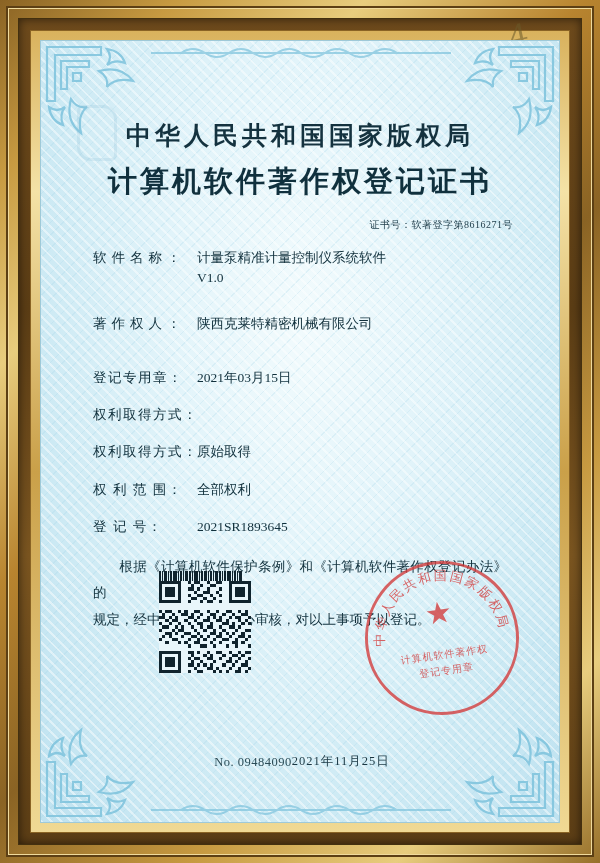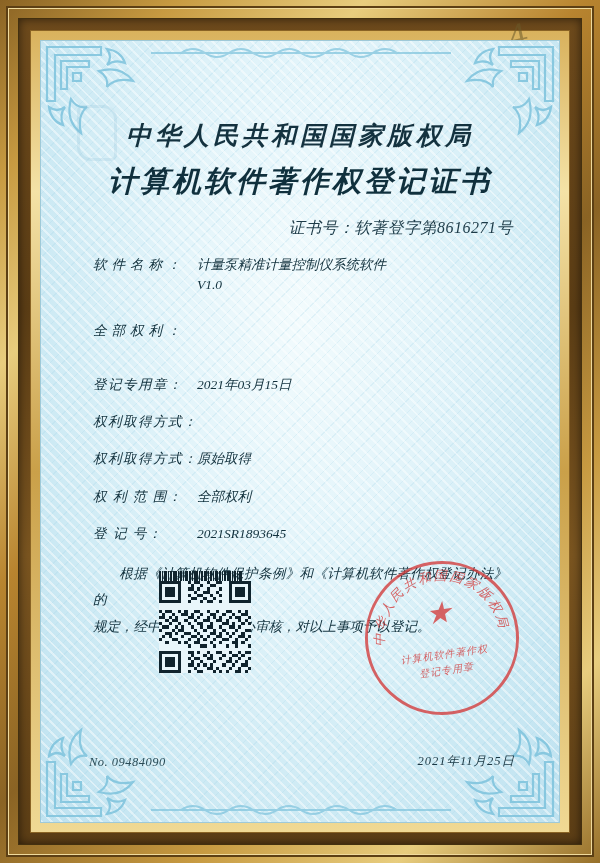--- a/index.html
+++ b/index.html
@@ -68,21 +68,21 @@
   .c-tl{left:0;top:0;}
   .c-tr{right:0;top:0;transform:scaleX(-1);}
   .c-bl{left:0;bottom:0;transform:scaleY(-1);}
   .c-br{right:0;bottom:0;transform:scale(-1,-1);}
 
   .edge{
     position:absolute;pointer-events:none;opacity:.9;
   }
 
   .content{
-    position:absolute;inset:0;padding:0;font-style:italic;
+    position:absolute;inset:0;padding:0;
   }
   .title-cn{
     text-align:center;
     font-size:25px;
     letter-spacing:4px;
     color:#14323f;
     margin-top:78px;
     font-weight:bold;
     font-family:"DejaVu Serif", serif;
   }
@@ -91,21 +91,21 @@
     font-size:29px;
     letter-spacing:3px;
     color:#10303d;
     margin-top:10px;
     font-weight:bold;
     font-family:"DejaVu Serif", serif;
   }
   .certno{
     text-align:right;
     margin:16px 46px 0 0;
-    font-size:16px;
+    font-size:10px;
     color:#1d3b48;
     letter-spacing:.5px;
     padding-left:32px;
   }
   .fields{
     margin:16px 0 0 52px;
     font-size:13.5px;
     color:#11303c;
   }
   .row{
@@ -155,21 +155,21 @@
   .seal .txt1,.seal .txt2{
     position:absolute;left:0;right:0;text-align:center;font-size:10px;letter-spacing:1px;
   }
   .seal .txt1{top:84px;}
   .seal .txt2{top:100px;}
   .seal .arc{
     position:absolute;left:0;top:0;width:100%;height:100%;
   }
   .footer{
     position:absolute;left:48px;right:44px;bottom:52px;
-    display:flex;justify-content:space-between;align-items:flex-end;
+    display:flex;justify-content:center;align-items:flex-end;
     font-size:12.5px;color:#1b3844;
   }
   .footer .no{letter-spacing:.5px;color:#2b4c57;}
   .footer .date{letter-spacing:1px;}
   .scribble{
     position:absolute;right:72px;top:18px;font-size:30px;color:#6b5a2a;
     font-family:"DejaVu Serif", serif;opacity:.55;transform:rotate(-12deg);
   }
 </style>
 </head>
@@ -255,21 +255,22 @@
       <div class="fields">
         <div class="row">
           <div class="lbl">软件名称：</div>
           <div class="val">
             <span>计量泵精准计量控制仪系统软件</span>
             <span class="l2">V1.0</span>
           </div>
         </div>
         <div class="gap"></div>
         <div class="row">
-          <div class="lbl">全部权利：</div>
+          <div class="lbl">著作权人：</div>
+          <div class="val">陕西克莱特精密机械有限公司</div>
         </div>
       </div>
 
       <div class="fields rows2" style="margin-top:34px;">
         <div class="row">
           <div class="lbl tight">登记专用章：</div>
           <div class="val">2021年03月15日</div>
         </div>
         <div class="row">
           <div class="lbl tight">权利取得方式：</div>

